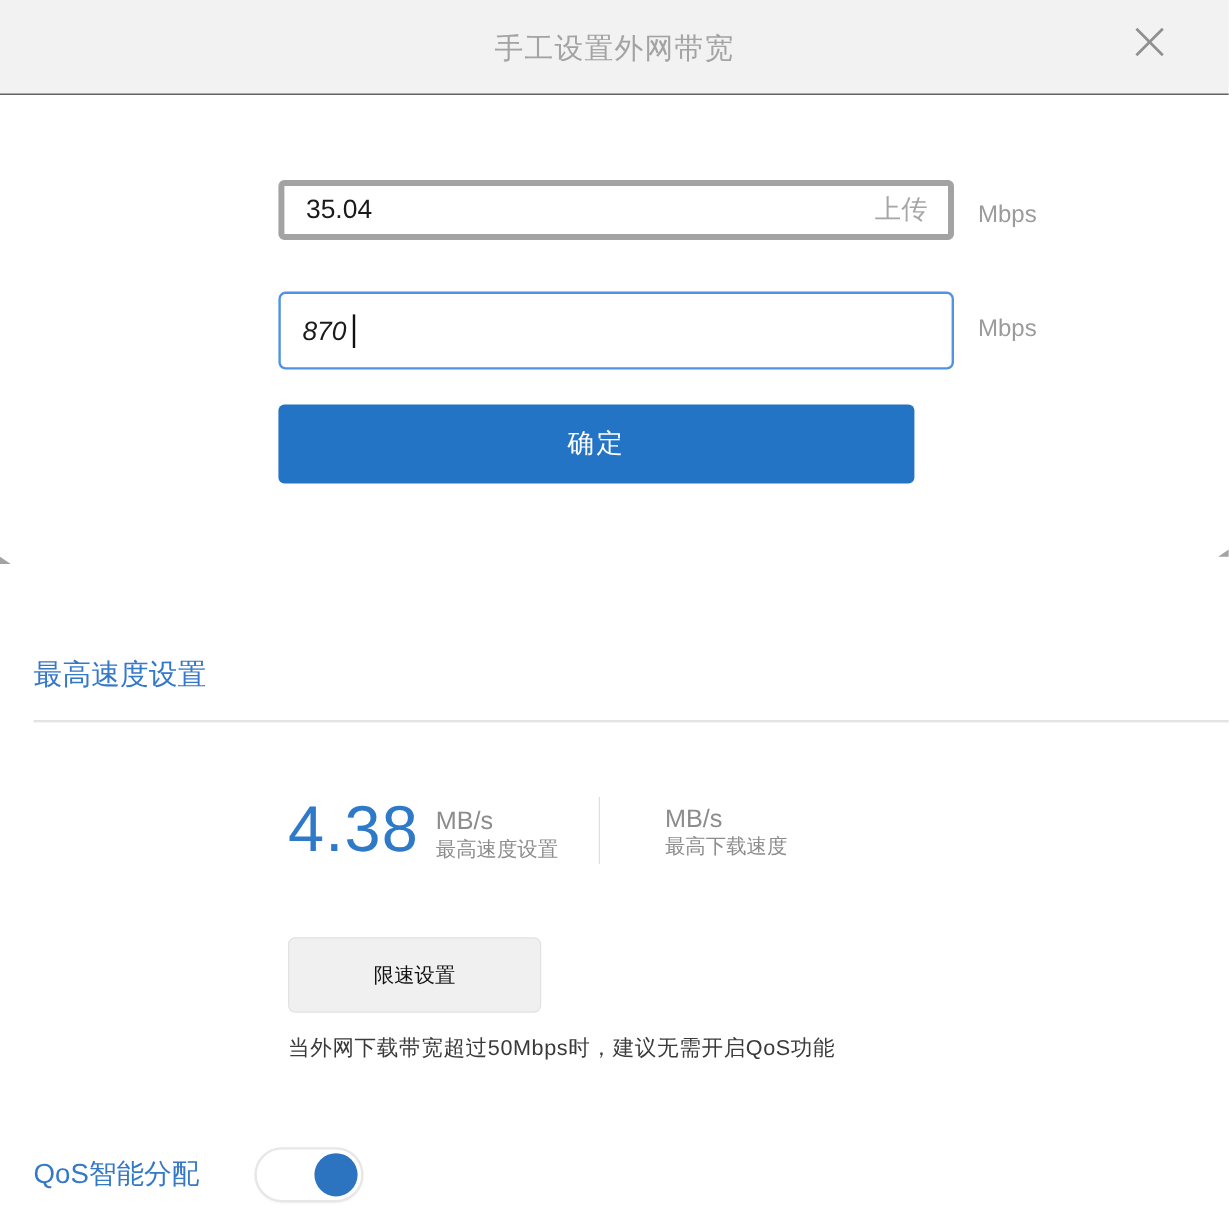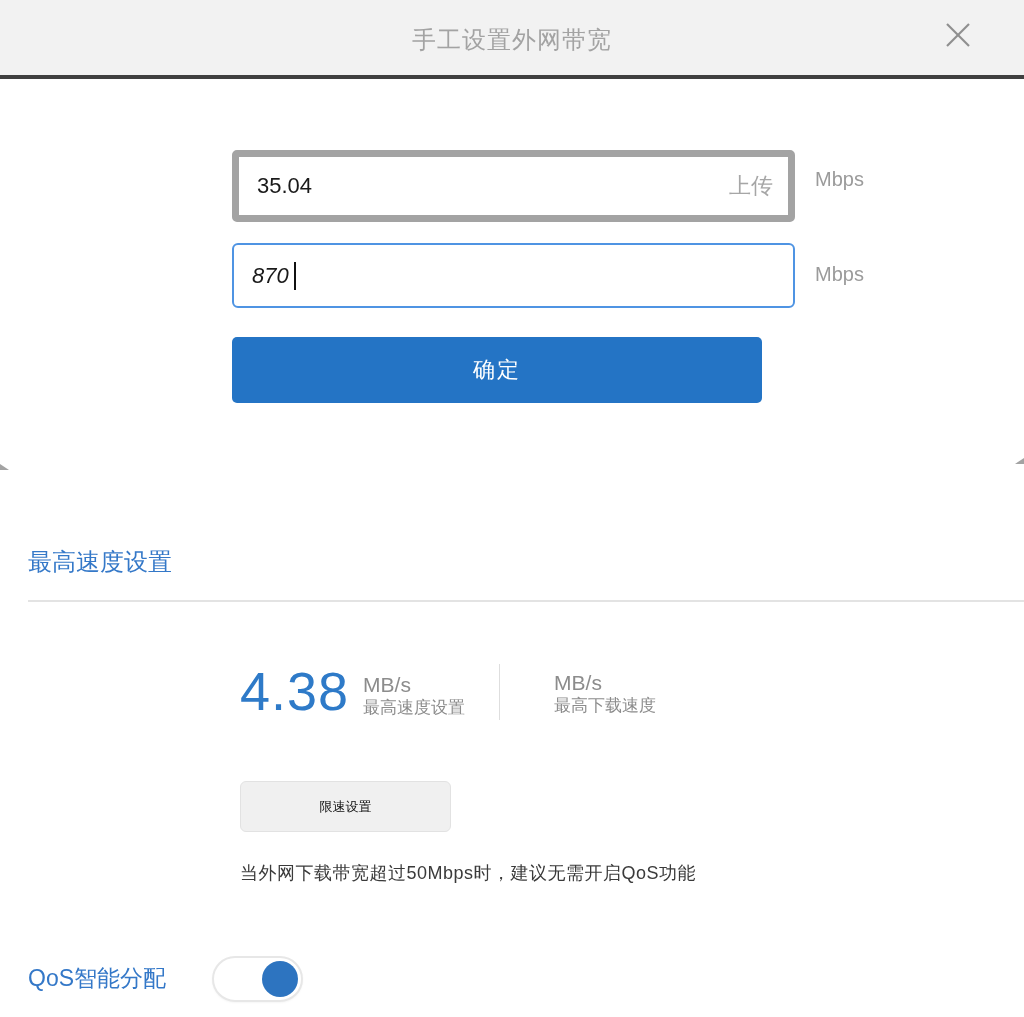--- a/index.html
+++ b/index.html
@@ -7,40 +7,40 @@
     width: 1024px; height: 1017px;
     background: #ffffff;
     font-family: "Liberation Sans", "DejaVu Sans", sans-serif;
     overflow: hidden;
     position: relative;
   }
   
   .modal-header {
     position: absolute; top: 0; left: 0; right: 0; height: 79px;
     background: #f2f2f2;
-    border-bottom: 4px solid #404040;
+    border-bottom: 1px solid #404040;
   }
   .modal-title {
     position: absolute; top: 0; left: 0; right: 0; height: 79px;
     display: flex; align-items: center; justify-content: center;
     font-size: 24px; color: #a3a3a3; letter-spacing: 1px;
   }
   .close-btn {
     position: absolute; top: 18px; right: 48px;
     width: 36px; height: 36px;
     display: flex; align-items: center; justify-content: center;
     cursor: pointer; background: transparent; border: none;
   }
   
   .field-row { position: absolute; left: 232px; }
   .row-upload { top: 150px; }
   .row-download { top: 243px; }
   .text-input {
-    width: 563px; height: 72px;
-    border: 7px solid #a3a3a3; border-radius: 5px;
+    width: 563px; height: 50px;
+    border: 5px solid #a3a3a3; border-radius: 5px;
     background: #ffffff;
     font-size: 22px; color: #1a1a1a;
     padding: 0 60px 0 18px;
     outline: none;
     font-family: "Liberation Sans", "DejaVu Sans", sans-serif;
   }
   .row-download .input-wrap { position: relative; }
   .row-upload .input-wrap { position: relative; }
   .input-focused {
     height: 65px;
@@ -100,23 +100,23 @@
   }
   .stat-labels { margin-left: 14px; margin-top: 12px; }
   .stat-unit { font-size: 21px; color: #8c8c8c; line-height: 22px; }
   .stat-label { font-size: 17px; color: #8c8c8c; line-height: 24px; }
   .stat-divider {
     width: 1px; height: 56px; background: #dedede;
     margin: 4px 40px 0 34px;
   }
   .limit-btn {
     position: absolute; left: 240px; top: 781px;
-    width: 211px; height: 51px;
+    width: 211px; height: 63px;
     background: #f0f0f0; border: 1px solid #e2e2e2; border-radius: 6px;
-    font-size: 13px; color: #111111; cursor: pointer;
+    font-size: 17px; color: #111111; cursor: pointer;
     font-family: "Liberation Sans", "DejaVu Sans", sans-serif;
   }
   .qos-note {
     position: absolute; left: 240px; top: 861px;
     font-size: 18px; color: #3a3a3a; letter-spacing: .5px;
   }
   
   .qos-label {
     position: absolute; left: 28px; top: 963px;
     font-size: 23px; color: #3478c8;

